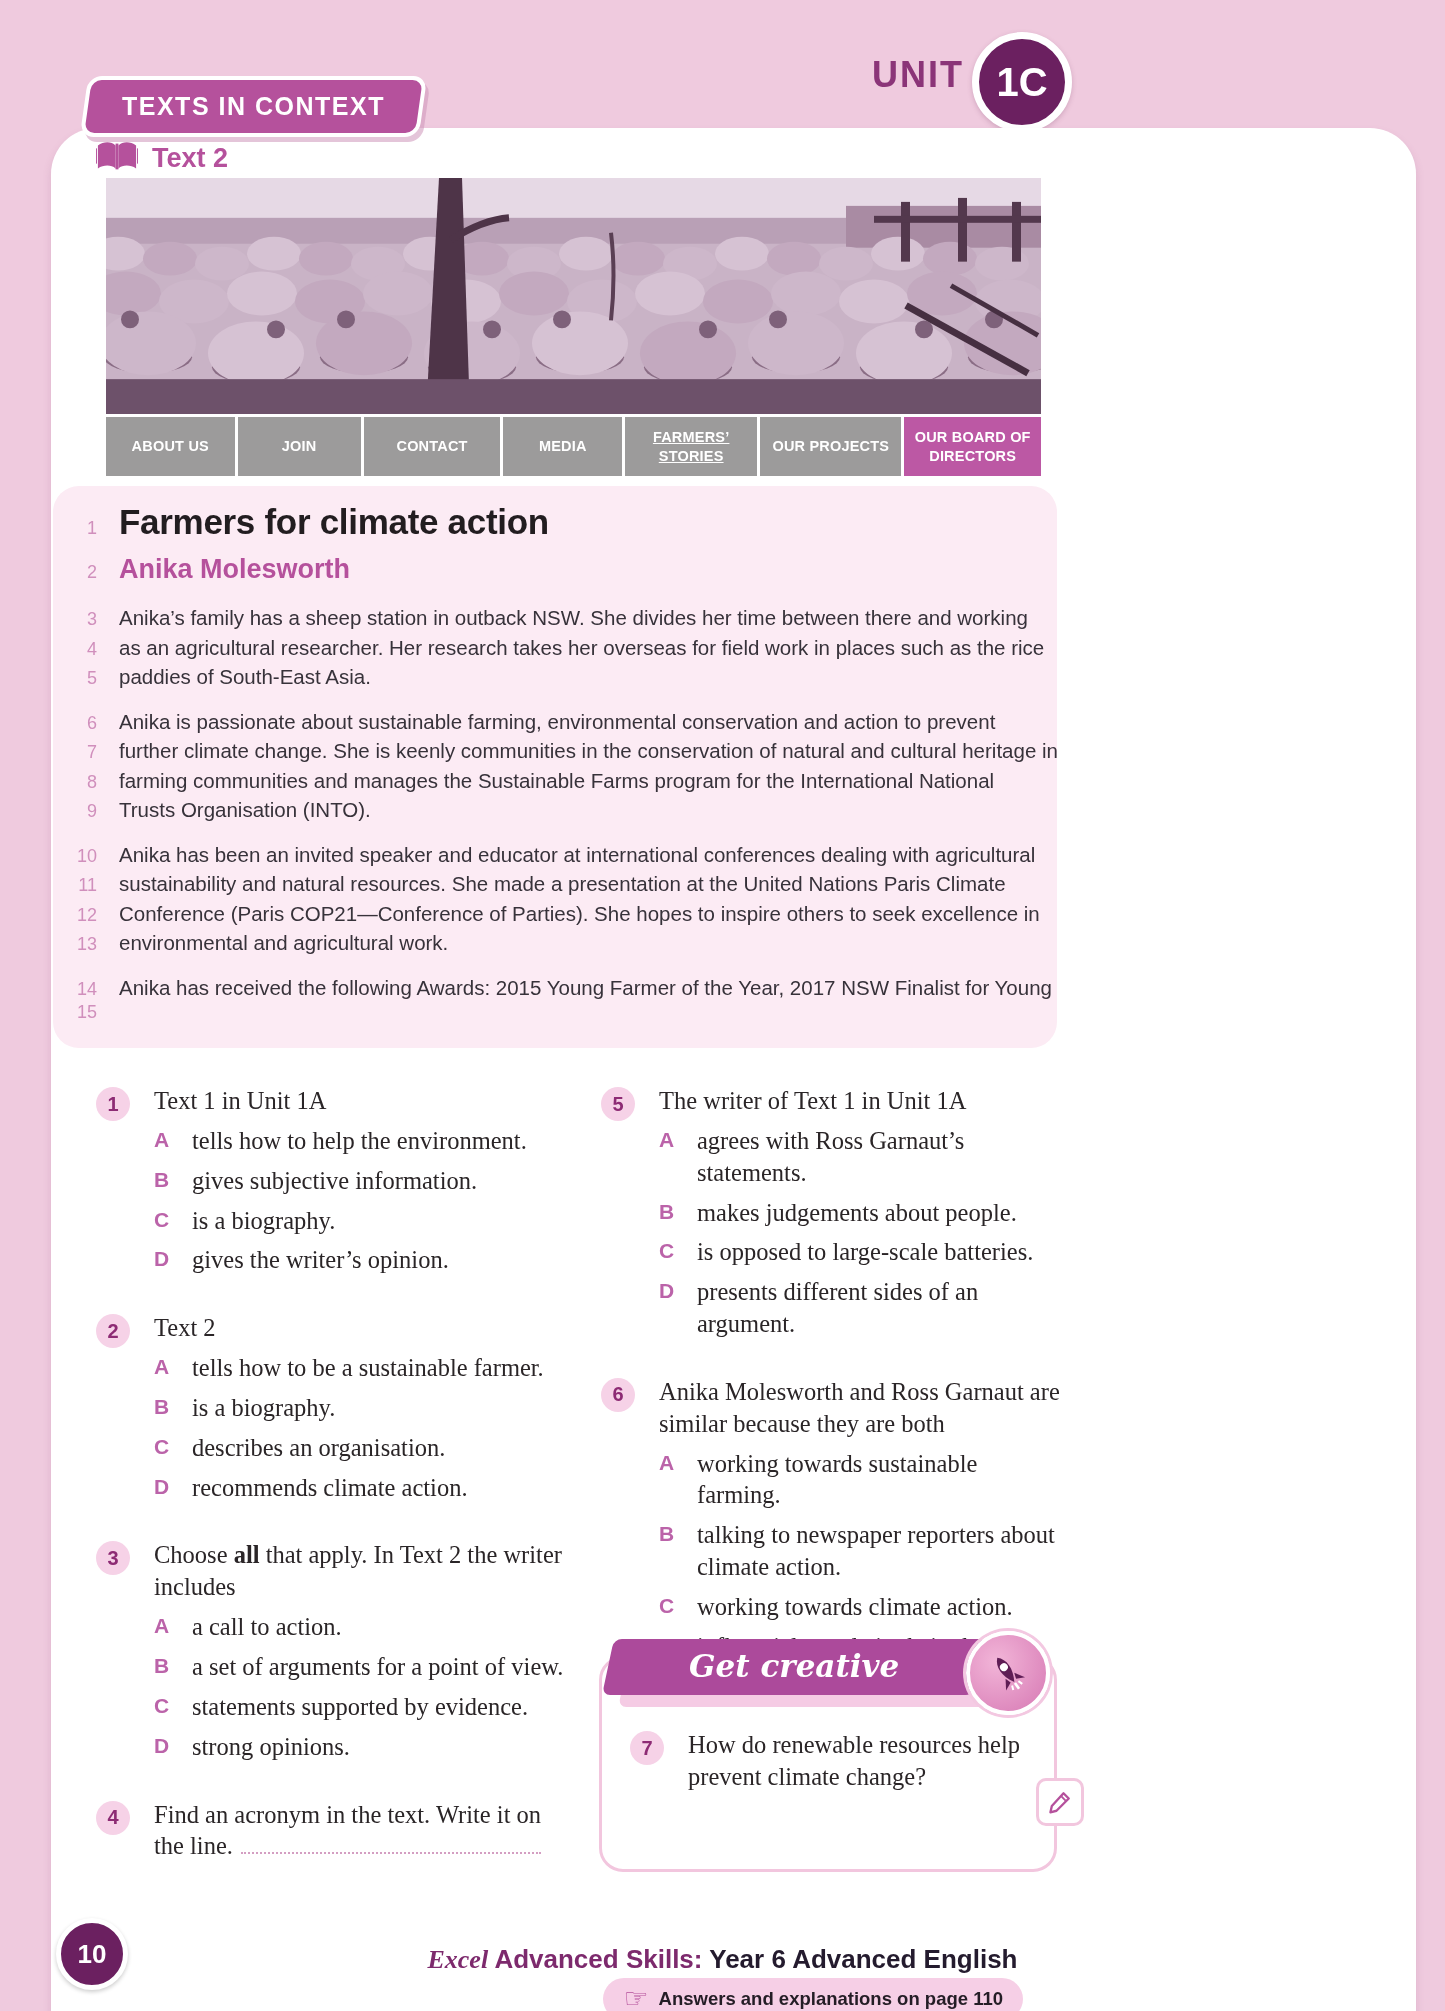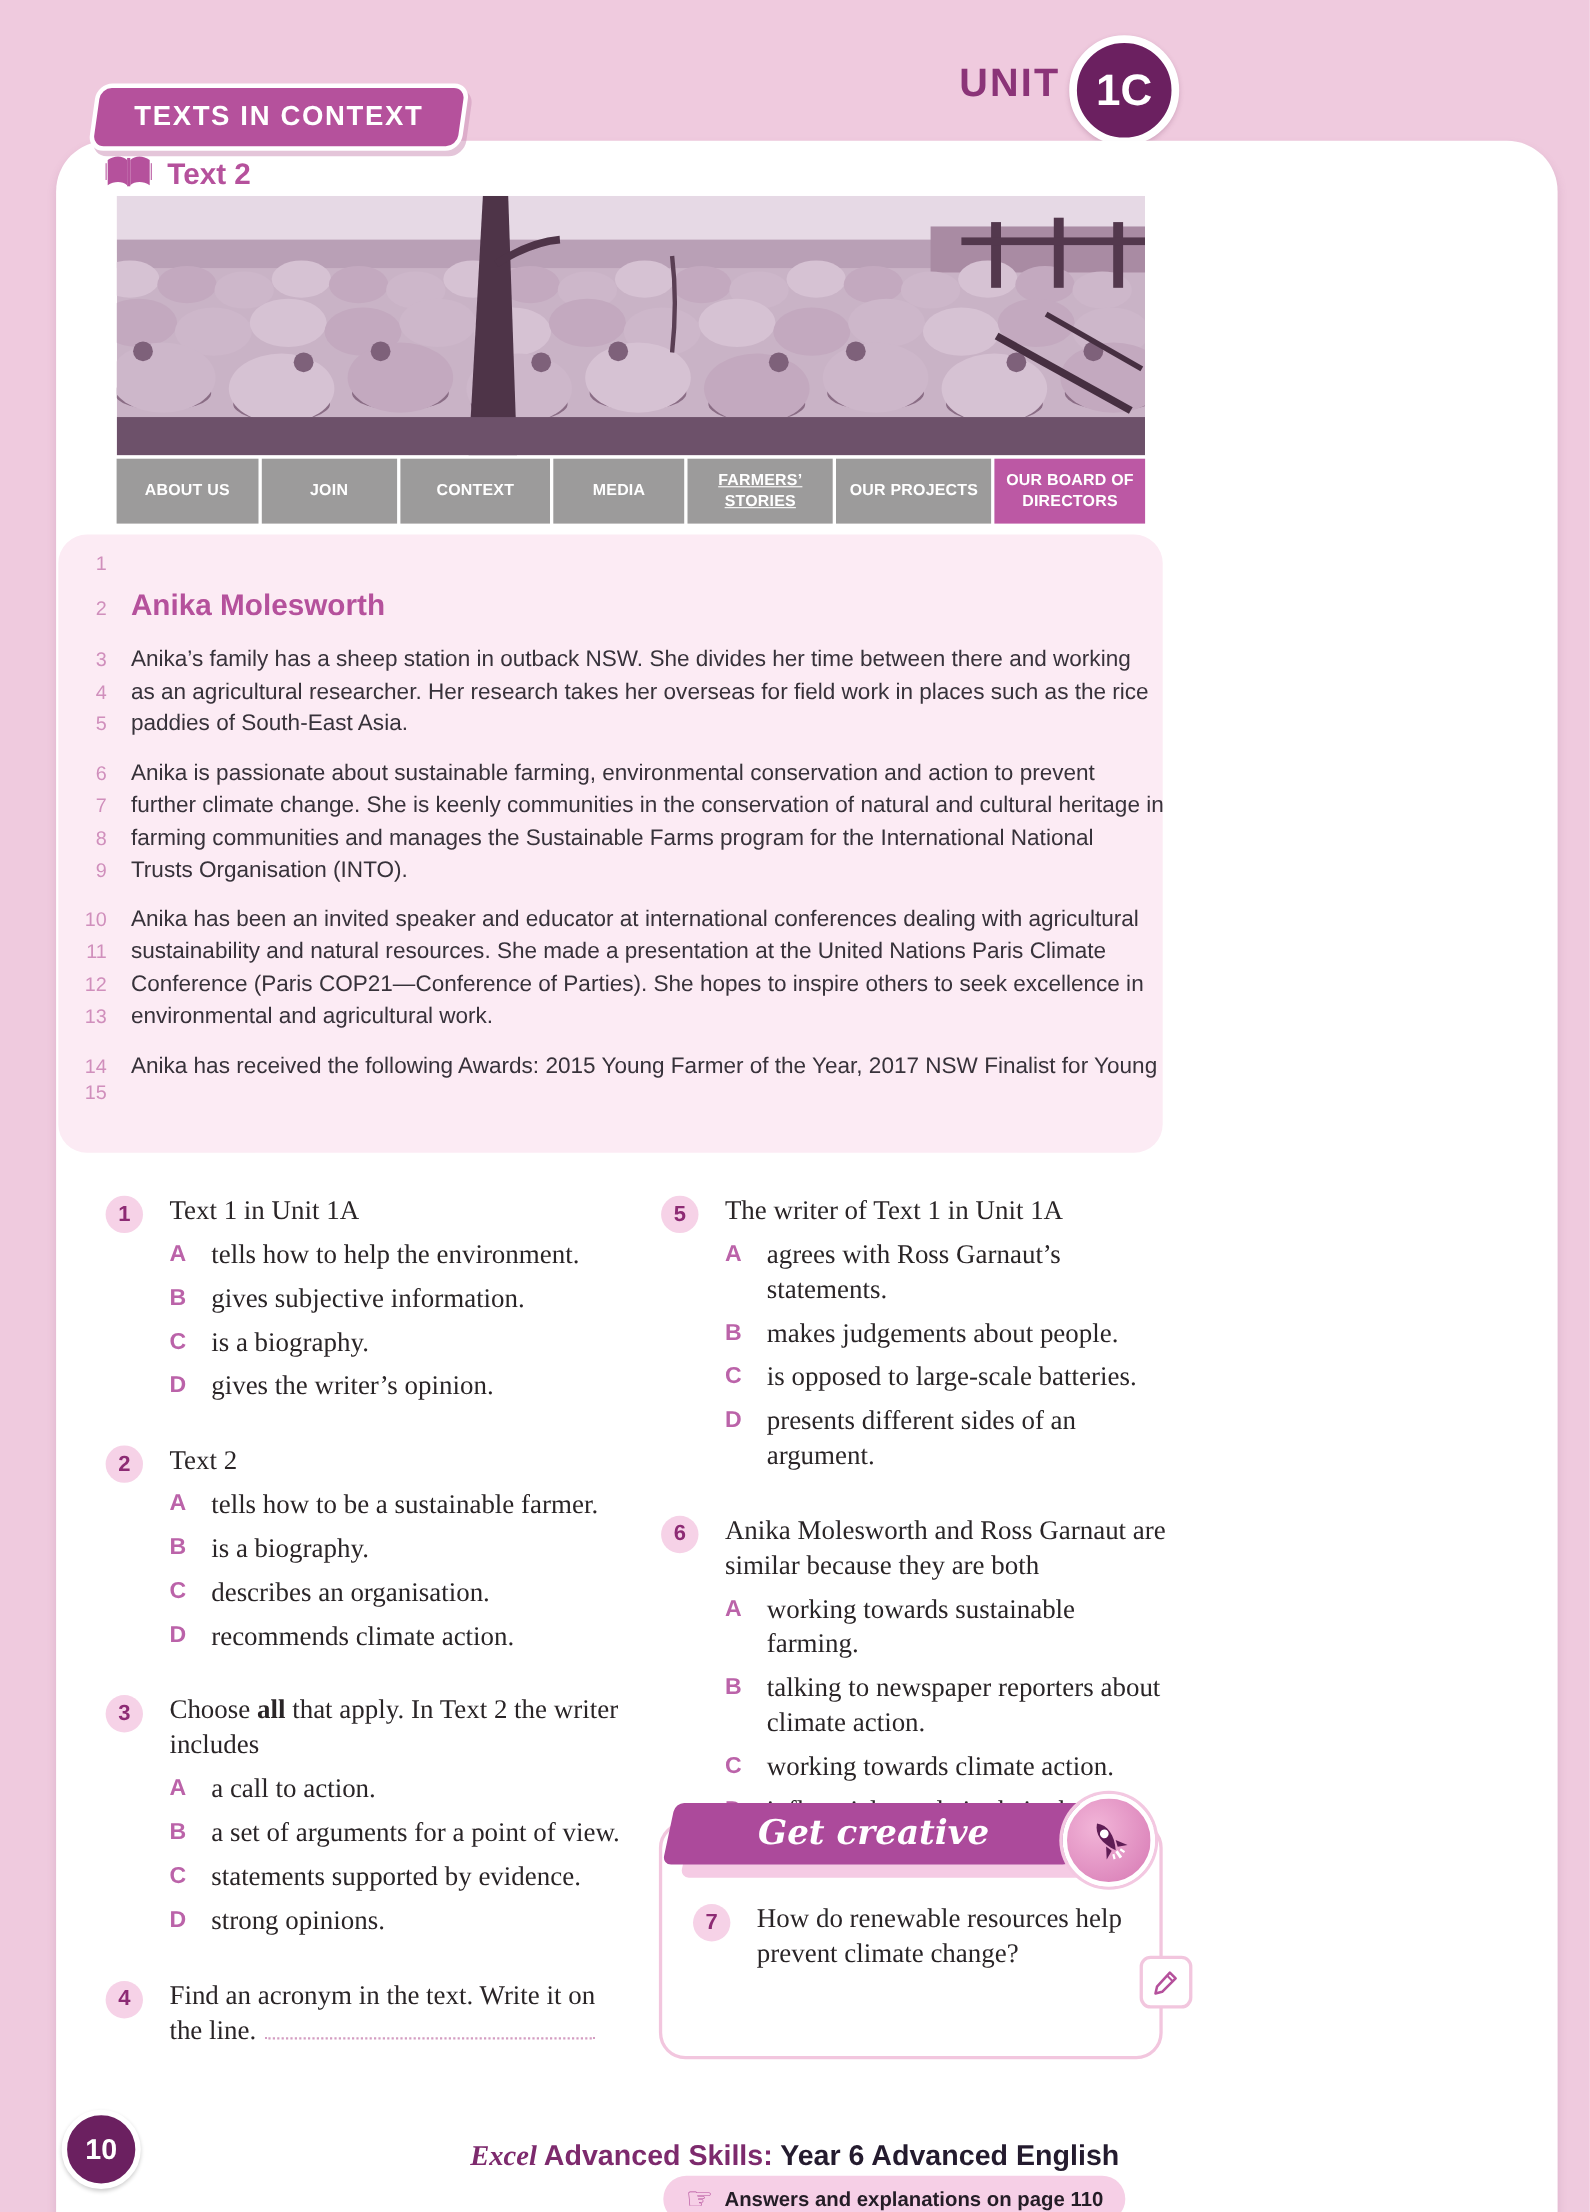--- a/index.html
+++ b/index.html
@@ -181,30 +181,31 @@
         <rect x="768" y="38" width="167" height="7" fill="#53384d"></rect>
         <path d="M800 128 L922 196" stroke="#462f41" stroke-width="7"></path>
         <path d="M845 108 L932 158" stroke="#462f41" stroke-width="5"></path>
         <rect y="202" width="935" height="35" fill="#6d516a"></rect>
       </svg>
     </div>
 
     <div class="nav" id="nav">
         <div class="nav-tab" style="flex: 130 0 0px;">ABOUT US</div>
         <div class="nav-tab" style="flex: 124 0 0px;">JOIN</div>
-        <div class="nav-tab" style="flex: 139 0 0px;">CONTEXT</div>
+        <div class="nav-tab" style="flex: 139 0 0px;">CONTACT</div>
         <div class="nav-tab" style="flex: 119 0 0px;">MEDIA</div>
         <div class="nav-tab" style="flex: 134 0 0px; text-decoration: underline;">FARMERS’ STORIES</div>
         <div class="nav-tab" style="flex: 144 0 0px;">OUR PROJECTS</div>
         <div class="nav-tab active" style="flex: 139 0 0px;">OUR BOARD OF DIRECTORS</div>
       </div>
 
     <div class="article">
       <div class="aline title-row">
         <span class="ln">1</span>
+        <h1 class="a-title">Farmers for climate action</h1>
       </div>
       <div class="aline author-row">
         <span class="ln">2</span>
         <h2 class="a-author">Anika Molesworth</h2>
       </div>
       <div id="article-paragraphs">
           <div class="apara">
             <div class="aline">
               <span class="ln">3</span>
               <span class="body-line">Anika’s family has a sheep station in outback NSW. She divides her time between there and working</span>

